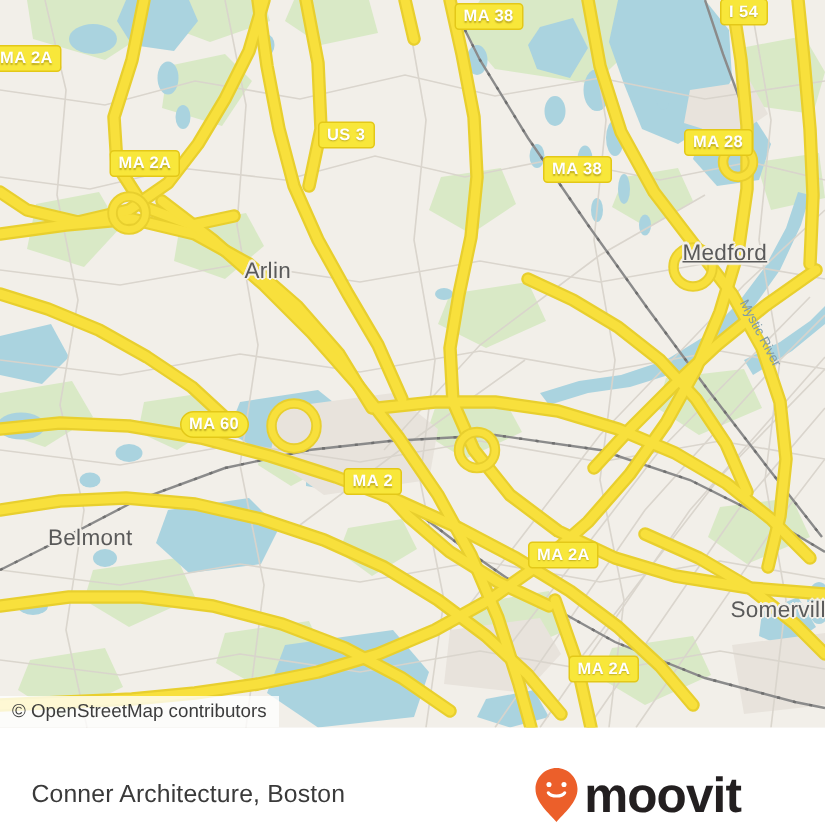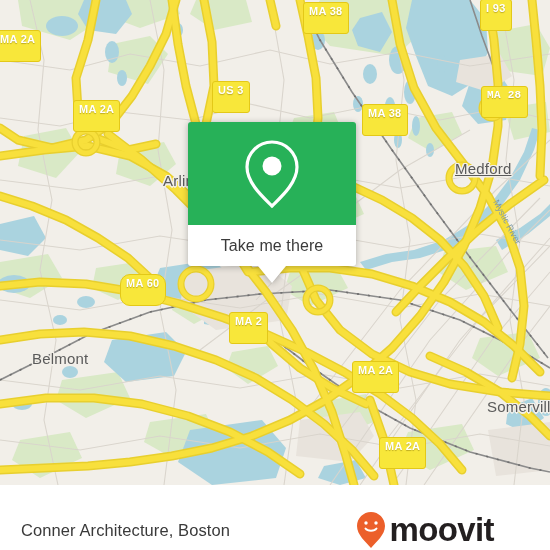--- a/index.html
+++ b/index.html
@@ -62,21 +62,21 @@
   .shield {
     position: absolute;
     background: #f8e73a;
     border: 1.5px solid #e3c818;
     border-radius: 3px;
     color: #ffffff;
     font-family: "Liberation Sans", sans-serif;
     font-size: 11px;
     font-weight: bold;
     line-height: 1;
-    padding: 3px 5px 16px 5px;
+    padding: 3px 5px 2px 5px;
     white-space: nowrap;
     text-shadow: 0 1px 1px rgba(120,100,0,.45);
     letter-spacing: .3px;
   }
 
   
   #attribution {
     position: absolute;
     left: 0;
     bottom: 0;
@@ -371,41 +371,30 @@
     <div class="place-label" style="left:455px; top:160px;text-decoration:underline;">Medford</div>
     <div class="place-label" style="left:32px; top:338px;margin-top:12px;">Belmont</div>
     <div class="place-label" style="left:487px; top:398px;">Somerville</div>
 
     <div class="water-label" style="left:500px; top:198px; transform:rotate(62deg); transform-origin:left top;">Mystic River</div>
 
     <div class="shield" style="left:-6px; top:30px;">MA 2A</div>
     <div class="shield" style="left:73px; top:100px;">MA 2A</div>
     <div class="shield" style="left:212px; top:81px;">US 3</div>
     <div class="shield" style="left:303px; top:2px;">MA 38</div>
-    <div class="shield" style="left:480px; top:-1px;">I 93</div>
-    <div class="shield" style="left:481px; top:86px;font-family:Liberation Mono, monospace;">MA 28</div>
+    <div class="shield" style="left:480px; top:-1px;">I 54</div>
+    <div class="shield" style="left:456px; top:86px;">MA 28</div>
     <div class="shield" style="left:362px; top:104px;">MA 38</div>
     <div class="shield" style="left:120px; top:274px;border-radius:10px;">MA 60</div>
     <div class="shield" style="left:229px; top:312px;">MA 2</div>
     <div class="shield" style="left:352px; top:361px;">MA 2A</div>
     <div class="shield" style="left:379px; top:437px;">MA 2A</div>
 
-
-    <div id="callout">
-      <div id="callout-head">
-        <svg width="58" height="70" viewBox="0 0 58 70">
-          <path d="M29 3 C15.2 3 4 14.2 4 28 C4 44 20 58 29 67 C38 58 54 44 54 28 C54 14.2 42.8 3 29 3 Z" fill="none" stroke="#ffffff" stroke-width="3.2"></path>
-          <circle cx="29" cy="27" r="9.5" fill="#ffffff"></circle>
-        </svg>
-      </div>
-      <div id="callout-foot">
-        <span id="callout-foot-label">Take me there</span>
-        <span id="callout-tail"></span>
-      </div>
-    </div>
+    <div id="attribution">© OpenStreetMap contributors</div>
+
   </div>
 
   <div id="bottom-bar">
 
     <div id="bottom-title">Conner Architecture, Boston</div>
     <div id="brand">
       <svg width="30" height="38" viewBox="0 0 30 38">
         <path d="M15 1 C7.3 1 1 7.3 1 15 C1 24 10 31 15 37 C20 31 29 24 29 15 C29 7.3 22.7 1 15 1 Z" fill="#ec5f2a"></path>
         <circle cx="10" cy="12" r="1.7" fill="#ffffff"></circle>
         <circle cx="20" cy="12" r="1.7" fill="#ffffff"></circle>

